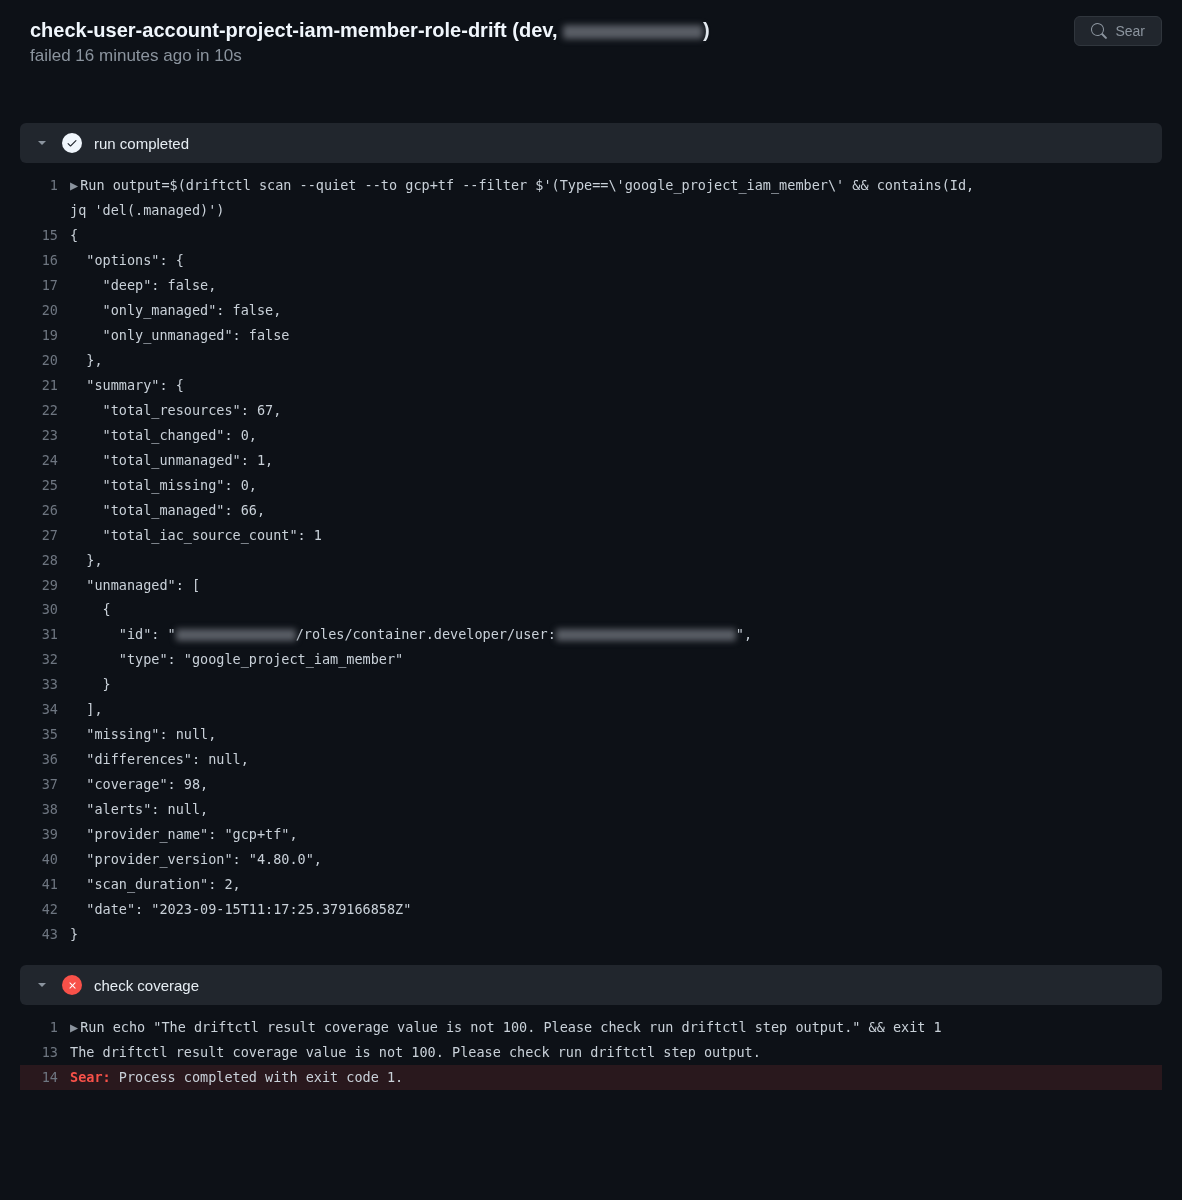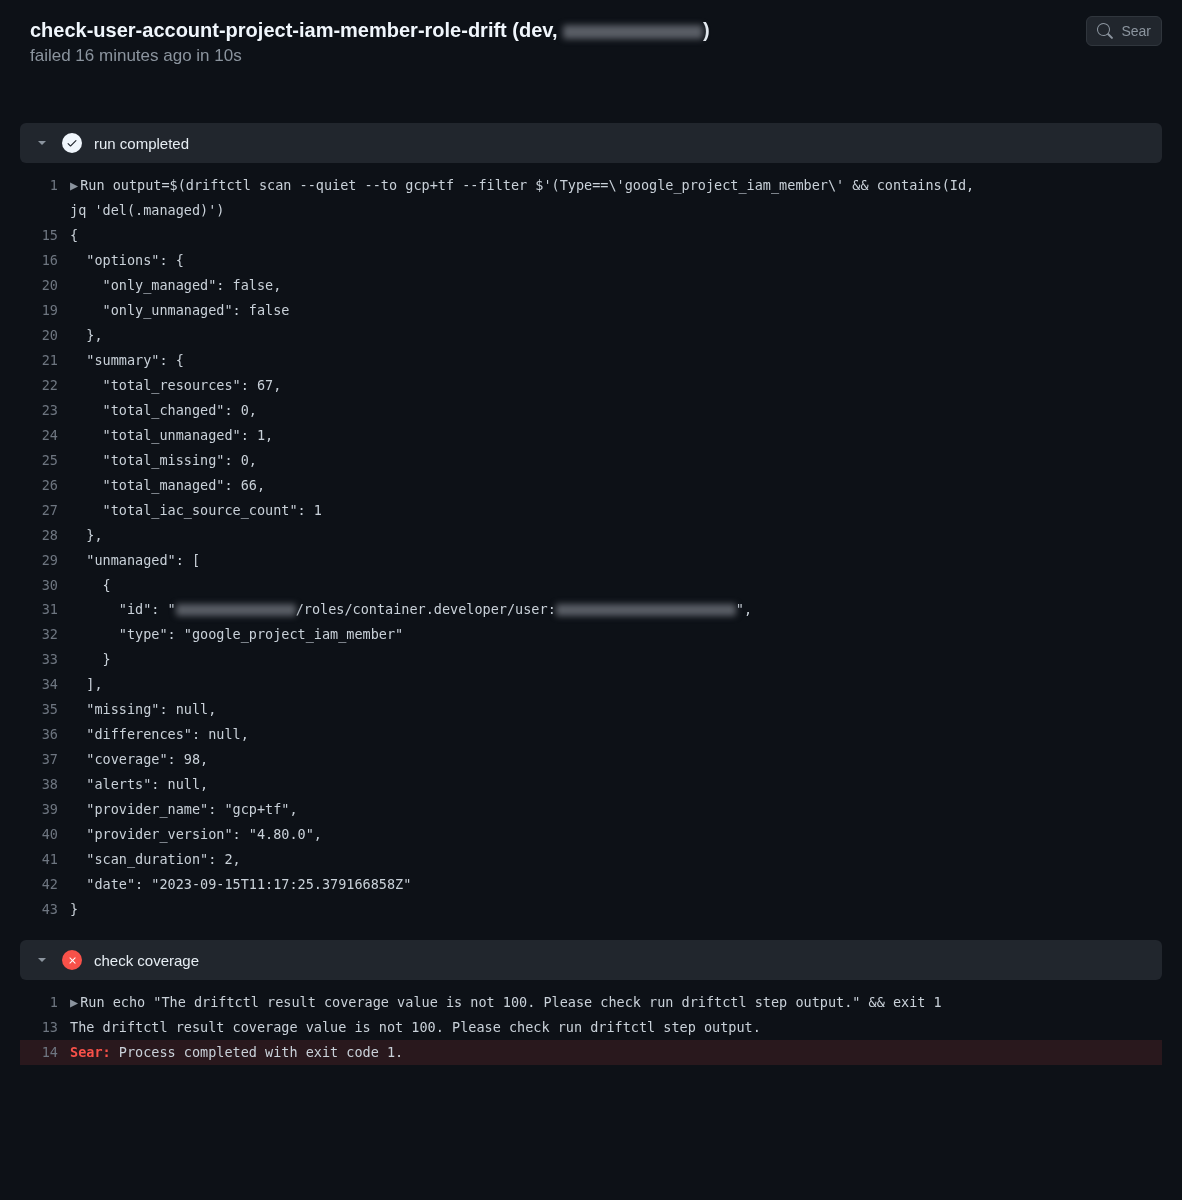--- a/index.html
+++ b/index.html
@@ -34,21 +34,21 @@
     }
     .subtitle {
       color: #8b949e;
       font-size: 17px;
       margin-top: 2px;
     }
     .search-box {
       background: #21262d;
       border: 1px solid #30363d;
       border-radius: 6px;
-      padding: 6px 10px;
+      padding: 6px 16px;
       display: flex;
       align-items: center;
       gap: 8px;
       color: #8b949e;
       min-width: 60px;
     }
     .search-icon-svg { width: 16px; height: 16px; fill: #8b949e; }
     
     .partial-step {
       display: flex;
@@ -160,20 +160,24 @@
     </div>
     <div class="log-line">
       <span class="line-no">15</span>
       <span class="line-content">{</span>
     </div>
     <div class="log-line">
       <span class="line-no">16</span>
       <span class="line-content">  "options": {</span>
     </div>
     <div class="log-line">
+      <span class="line-no">17</span>
+      <span class="line-content">    "deep": false,</span>
+    </div>
+    <div class="log-line">
       <span class="line-no">20</span>
       <span class="line-content">    "only_managed": false,</span>
     </div>
     <div class="log-line">
       <span class="line-no">19</span>
       <span class="line-content">    "only_unmanaged": false</span>
     </div>
     <div class="log-line">
       <span class="line-no">20</span>
       <span class="line-content">  },</span>

